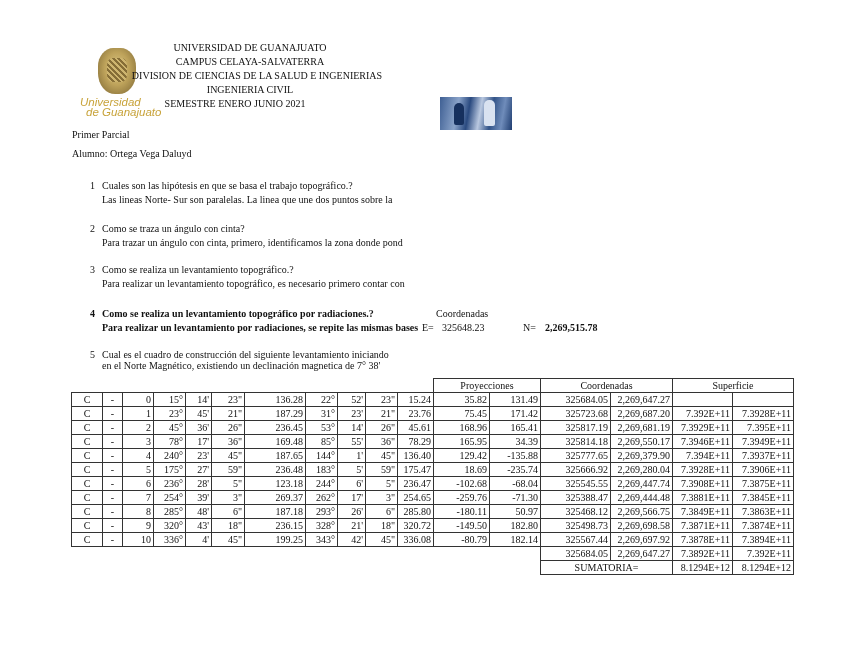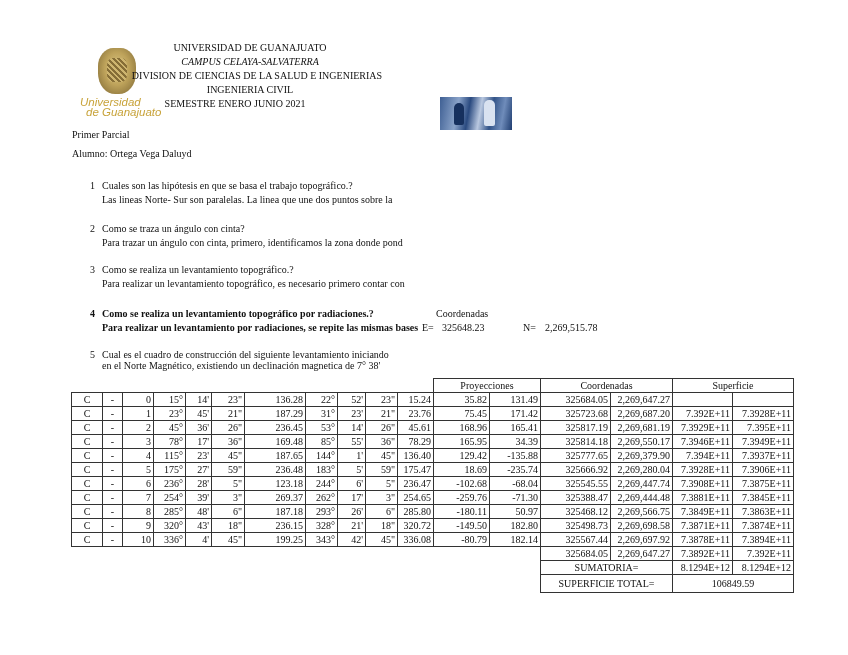--- a/index.html
+++ b/index.html
@@ -33,21 +33,21 @@
 <body>
 
 <div class="logo">
     <div class="logo-inner"></div>
   </div>
 <div class="logo-text">
   <div>Universidad</div>
   <div class="l2">de Guanajuato</div>
 </div>
 <div class="hdr" style="top:42px;">UNIVERSIDAD DE GUANAJUATO</div>
-<div class="hdr" style="top:56px;font-style:italic;">CAMPUS CELAYA-SALVATERRA</div>
+<div class="hdr" style="top:56px;">CAMPUS CELAYA-SALVATERRA</div>
 <div class="hdr" style="top:70px; left:92px; width:330px;">DIVISION DE CIENCIAS DE LA SALUD E INGENIERIAS</div>
 <div class="hdr" style="top:84px;">INGENIERIA CIVIL</div>
 <div class="hdr" style="top:98px; left:85px;">SEMESTRE ENERO JUNIO 2021</div>
 
 <div class="photo">
     <div class="fig1"></div>
     <div class="fig2"></div>
   </div>
 
 <div class="abs" style="left:72px; top:129px;">Primer Parcial</div>
@@ -71,21 +71,21 @@
 </div>
 <div class="q" style="top:349px; line-height:11px;">
   <span class="num">5</span><span>Cual es el cuadro de construcción del siguiente levantamiento iniciando</span><br>
   <span class="num"></span><span>en el Norte Magnético, existiendo un declinación magnetica de 7° 38'</span>
 </div>
 
 <div class="abs" style="left:436px; top:308px;">Coordenadas</div>
 <div class="abs" style="left:422px; top:322px;">E=</div>
 <div class="abs" style="left:442px; top:322px;">325648.23</div>
 <div class="abs" style="left:523px; top:322px;">N=</div>
-<div class="abs" style="left:545px; top:322px;">2,269,515.78</div>
+<div class="abs" style="left:545px; top:322px;font-weight:bold;">2,269,515.78</div>
 
 <table class="grid">
   <colgroup>
     <col style="width:31px">
       <col style="width:20px">
       <col style="width:31px">
     <col style="width:32px">
       <col style="width:26px">
       <col style="width:33px">
     <col style="width:61px">
@@ -182,21 +182,21 @@
         <td class="r">34.39</td>
         <td class="r">325814.18</td>
         <td class="r">2,269,550.17</td>
         <td class="r">7.3946E+11</td>
         <td class="r">7.3949E+11</td>
       </tr>
       <tr>
         <td class="c">C</td>
         <td class="c">-</td>
         <td class="r">4</td>
-        <td class="r">115°</td>
+        <td class="r">240°</td>
         <td class="r">23'</td>
         <td class="r">45"</td>
         <td class="r">187.65</td>
         <td class="r">144°</td>
         <td class="r">1'</td>
         <td class="r">45"</td>
         <td class="r">136.40</td>
         <td class="r">129.42</td>
         <td class="r">-135.88</td>
         <td class="r">325777.65</td>
@@ -326,19 +326,14 @@
     <td class="r">2,269,647.27</td>
     <td class="r">7.3892E+11</td>
     <td class="r">7.392E+11</td>
   </tr>
   <tr>
     <td class="none" colspan="13"></td>
     <td class="c" colspan="2">SUMATORIA=</td>
     <td class="r">8.1294E+12</td>
     <td class="r">8.1294E+12</td>
   </tr>
-  <tr>
-    <td class="none" colspan="13"></td>
-    <td class="c" colspan="2" style="height:18px;">SUPERFICIE TOTAL=</td>
-    <td class="c" colspan="2">106849.59</td>
-  </tr>
 </tbody>
   </table>
 
 </body></html>

